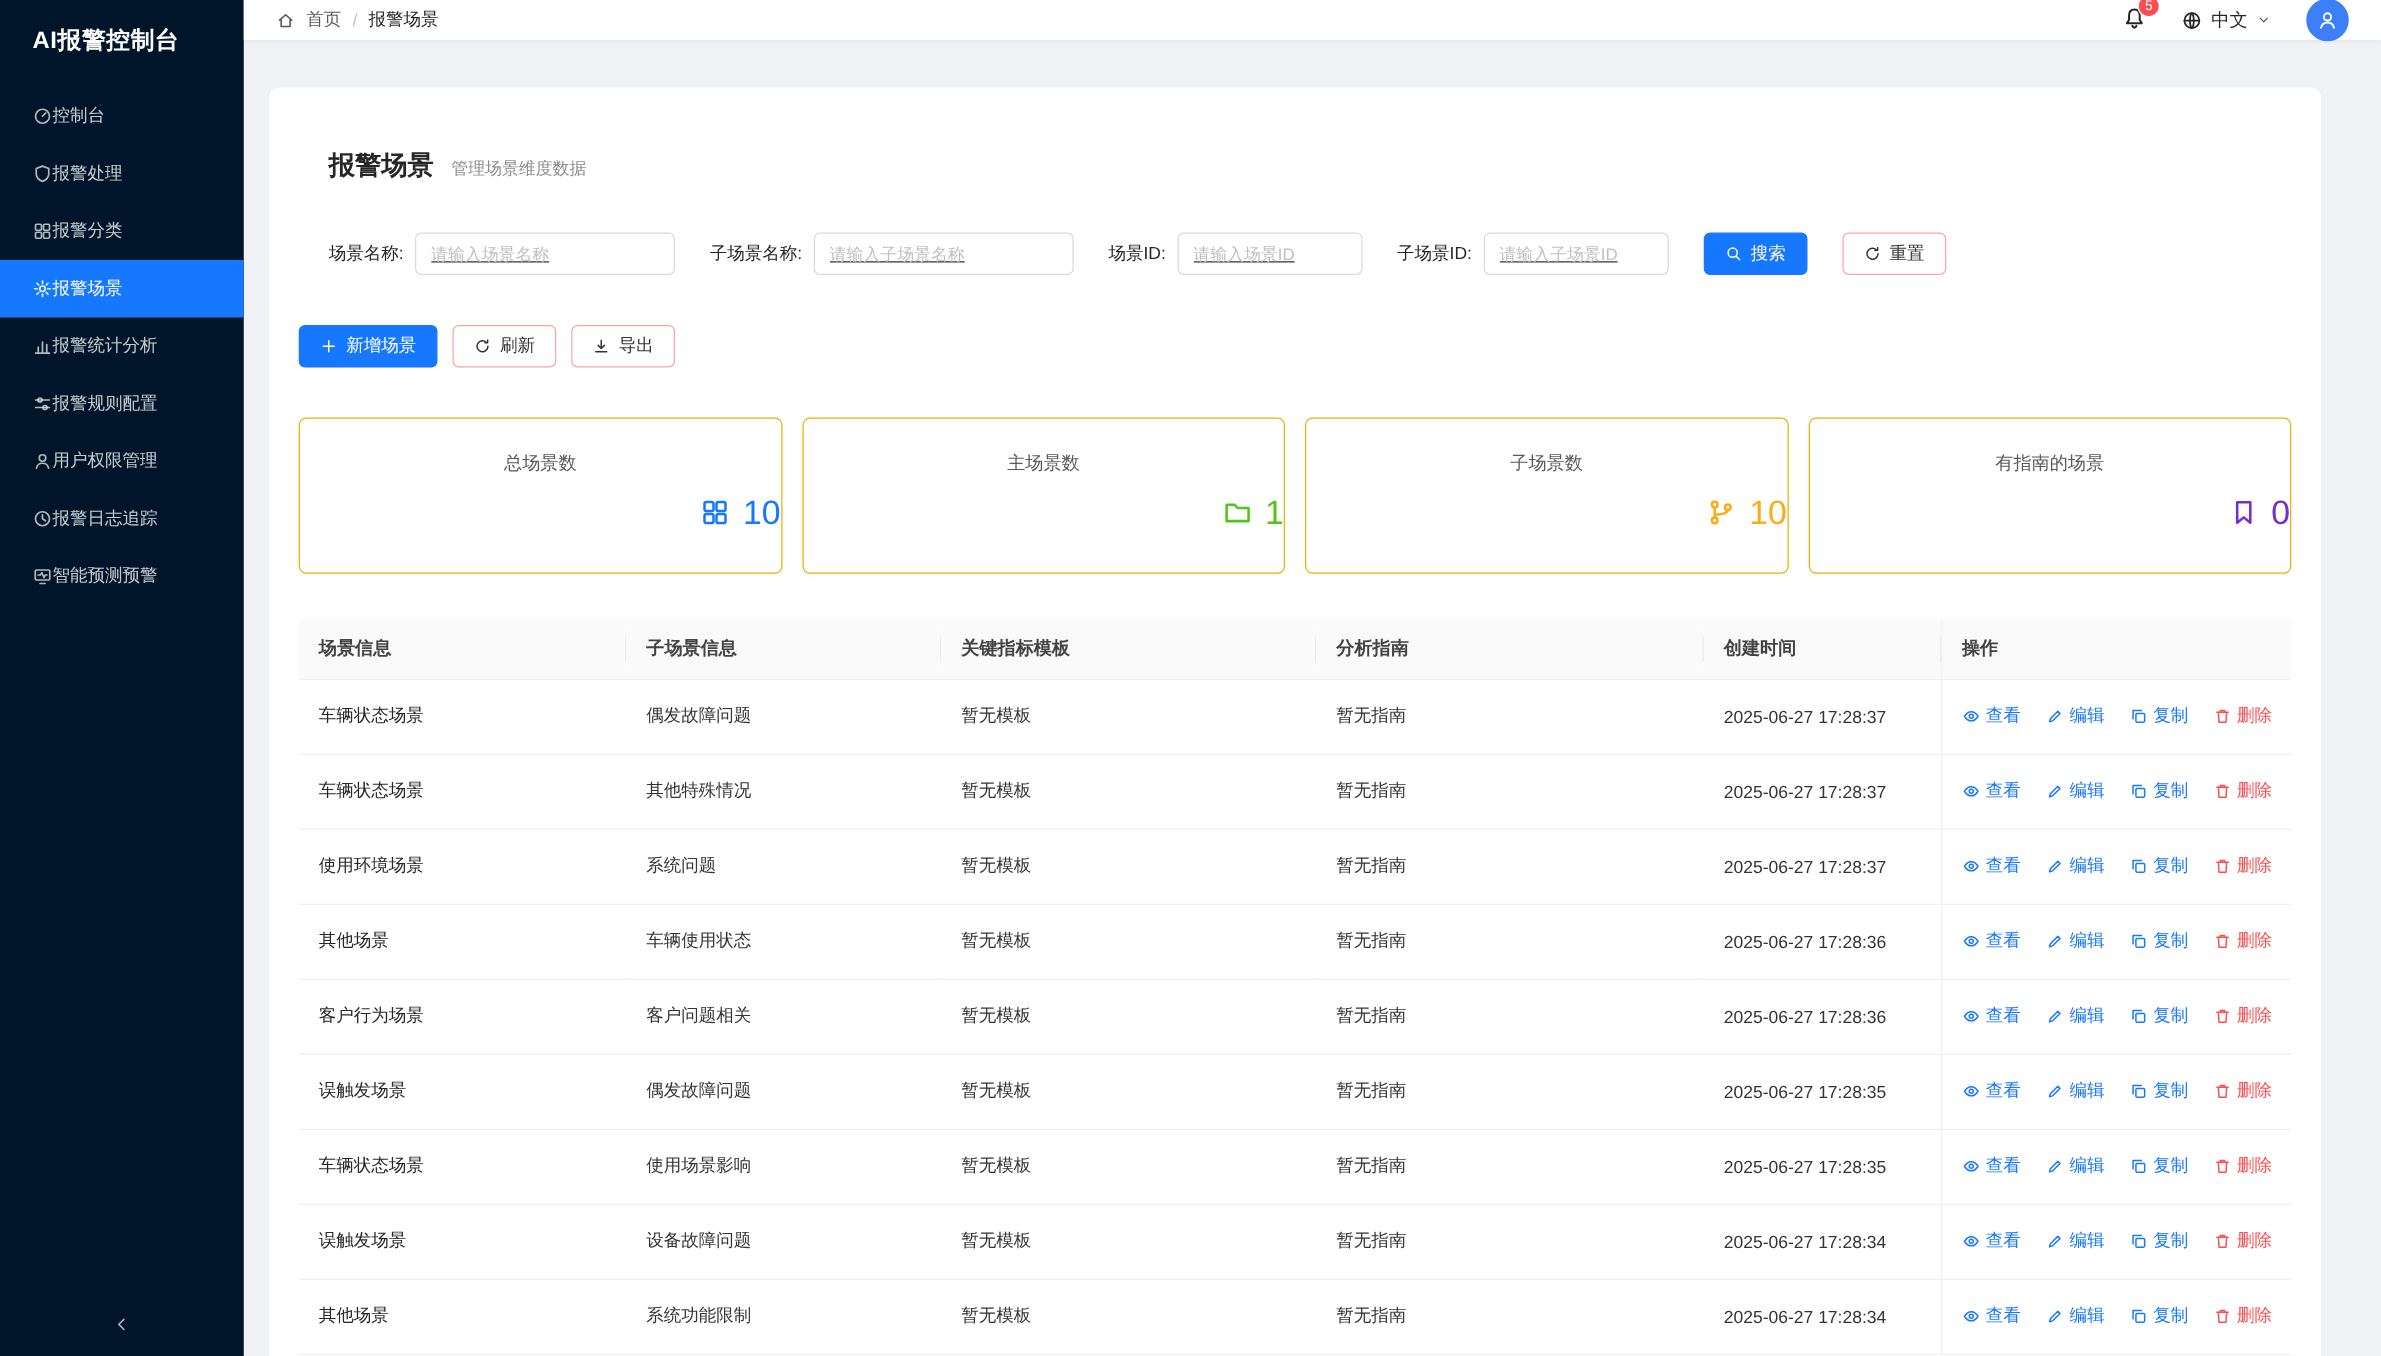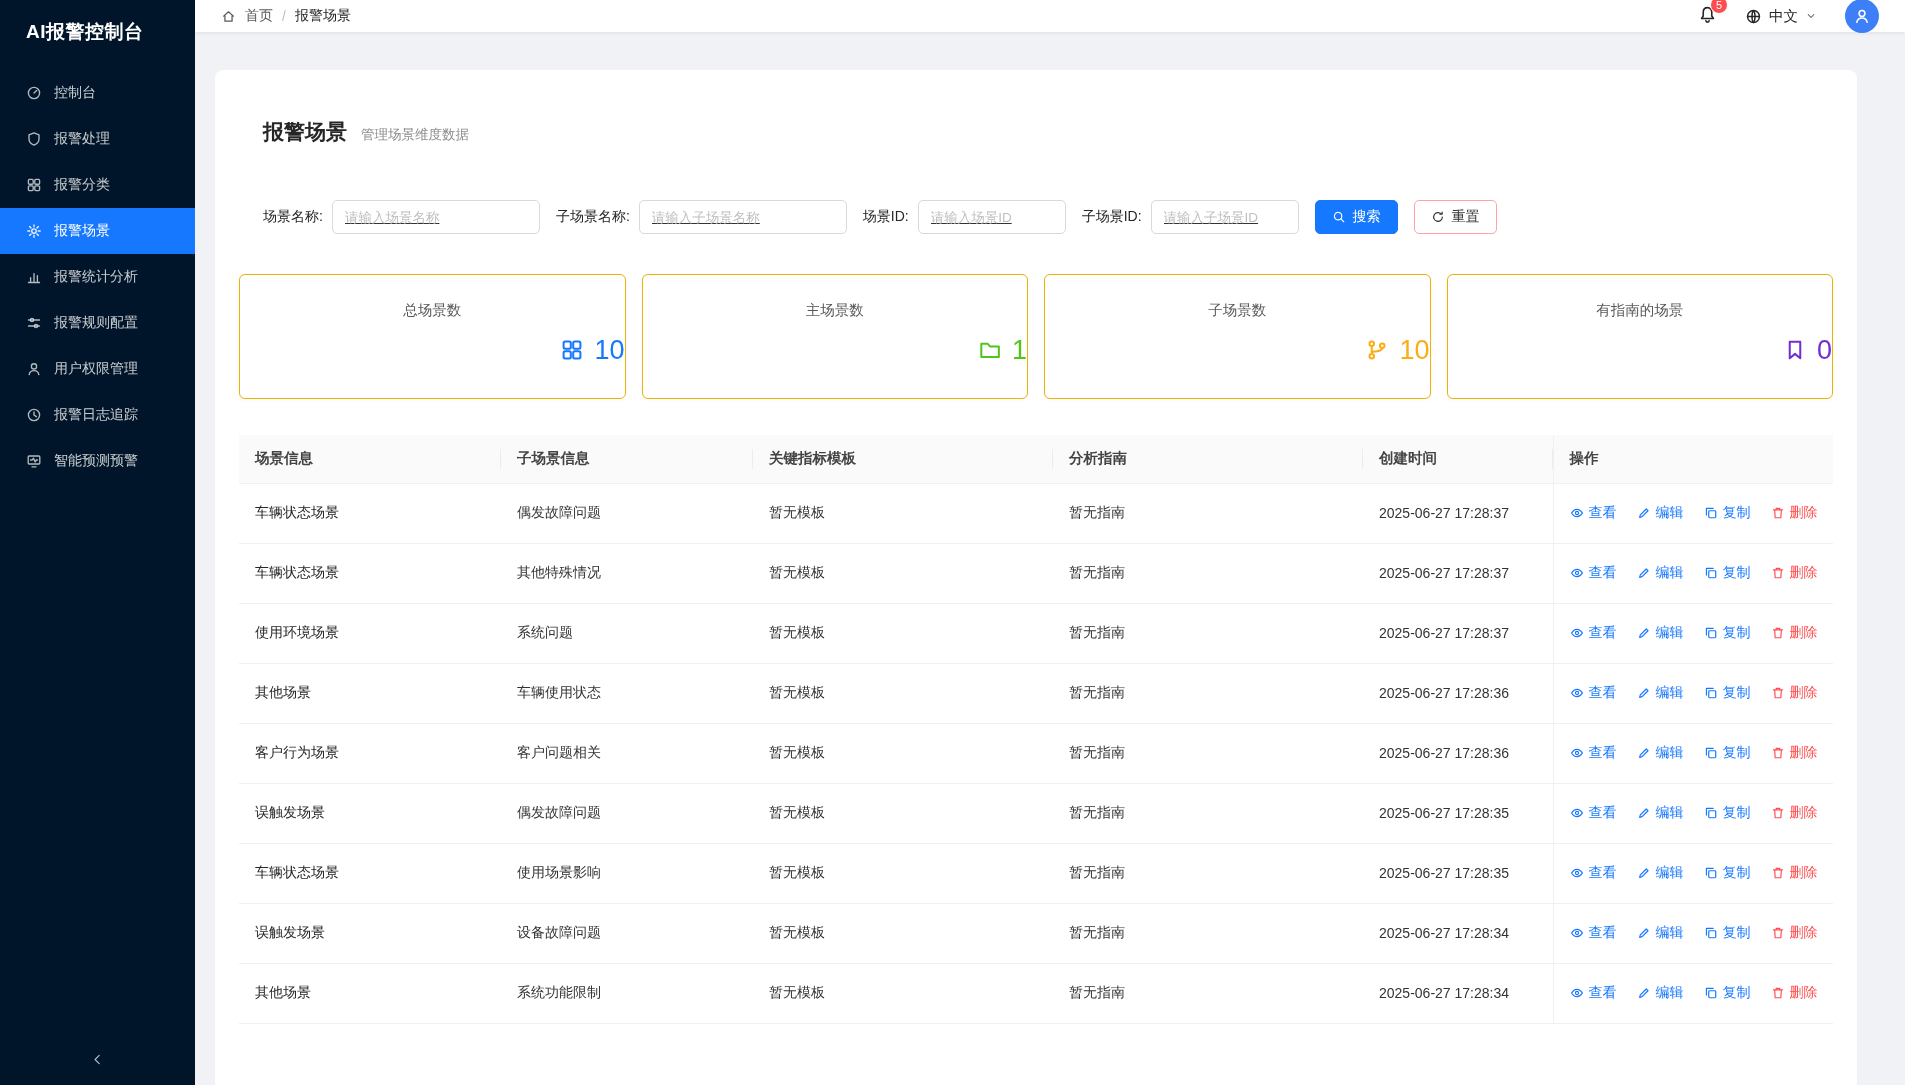--- a/index.html
+++ b/index.html
@@ -9,21 +9,21 @@
     font-size:14px; color:#333; background:#f0f2f5;
   }
   .app { display:flex; width:100%; height:100%; }
 
   
   .sidebar { width:195px; background:#001529; color:rgba(255,255,255,.78);
     display:flex; flex-direction:column; flex-shrink:0; }
   .logo { height:64px; display:flex; align-items:center; padding-left:26px;
     color:#fff; font-size:19px; font-weight:bold; letter-spacing:.5px; }
   .menu { flex:1; padding-top:6px; }
-  .menu-item { height:46px; display:flex; align-items:center; gap:12px;
+  .menu-item { height:46px; display:flex; align-items:center; 
     padding-left:26px; font-size:14px; cursor:pointer; }
   .menu-item .icon { font-size:16px; opacity:.9; }
   .menu-item.active { background:#1677ff; color:#fff; }
   .sidebar-footer { height:52px; display:flex; align-items:center; justify-content:center;
     color:#aab6c8; font-size:16px; cursor:pointer; }
 
   
   .icon { display:inline-flex; align-items:center; justify-content:center;
     width:1em; height:1em; font-size:15px; line-height:1; }
   .icon svg { width:1em; height:1em; display:block; overflow:visible; }
@@ -56,21 +56,21 @@
 
   
   .content { flex:1; padding:38px 48px 0 20px; overflow:hidden; }
   .card { background:#fff; border-radius:8px; height:1300px; padding:26px 24px;
     box-shadow:0 1px 2px rgba(0,0,0,.03); }
 
   .page-head { margin:22px 0 0 24px; display:flex; align-items:baseline; gap:14px; }
   .page-title { font-size:21px; font-weight:700; color:#262626; }
   .page-subtitle { font-size:13.5px; color:#8c8c8c; }
 
-  .filter-row { display:flex; align-items:flex-end; gap:16px; margin:54px 0 0 24px; }
+  .filter-row { display:flex; align-items:flex-end; gap:28px; margin:40px 0 0 24px; }
   .filter-item { display:flex; align-items:center; gap:9px; }
   .filter-item label { color:#262626; white-space:nowrap; }
   .filter-item input { height:34px; border:1px solid #d9d9d9; border-radius:5px;
     padding:0 12px; font-size:13.5px; width:208px; color:#333; outline:none;
     font-family:inherit;text-decoration:underline; }
   .filter-item input::placeholder { color:#bfbfbf; }
   .filter-item.small input { width:148px; }
 
   .btn { height:34px; display:inline-flex; align-items:center; gap:7px;
     padding:0 16px; border-radius:5px; border:1px solid #fca5a5; background:#fff;
@@ -294,20 +294,46 @@
           <button class="btn">
             <span class="icon" id="reset-icon">
                 <svg viewBox="0 0 16 16">
                   <path d="M13 8a5 5 0 1 1-1.4-3.5M12.7 2.3v2.5h-2.5"></path>
                 </svg>
               </span>
             <span>重置</span>
           </button>
         </div>
 
+        <div class="action-row">
+          <button class="btn primary">
+            <span class="icon" id="plus-icon">
+                <svg viewBox="0 0 16 16">
+                  <path d="M8 3v10M3 8h10"></path>
+                </svg>
+              </span>
+            <span>新增场景</span>
+          </button>
+          <button class="btn">
+            <span class="icon" id="refresh-icon2">
+                <svg viewBox="0 0 16 16">
+                  <path d="M13 8a5 5 0 1 1-1.4-3.5M12.7 2.3v2.5h-2.5"></path>
+                </svg>
+              </span>
+            <span>刷新</span>
+          </button>
+          <button class="btn">
+            <span class="icon" id="download-icon">
+                <svg viewBox="0 0 16 16">
+                  <path d="M8 2.5v7.4M5.2 7.2L8 10l2.8-2.8M3 13h10"></path>
+                </svg>
+              </span>
+            <span>导出</span>
+          </button>
+        </div>
 
         <div class="stats-row" id="stats-row">
             <div class="stat-card">
               <div class="stat-label">总场景数</div>
               <div class="stat-value" style="color:#1677ff">
                 <span class="icon">
                   <svg viewBox="0 0 16 16">
                     <rect x="2.4" y="2.4" width="4.8" height="4.8" rx="1"></rect>
                     <rect x="8.8" y="2.4" width="4.8" height="4.8" rx="1"></rect>
                     <rect x="2.4" y="8.8" width="4.8" height="4.8" rx="1"></rect>

